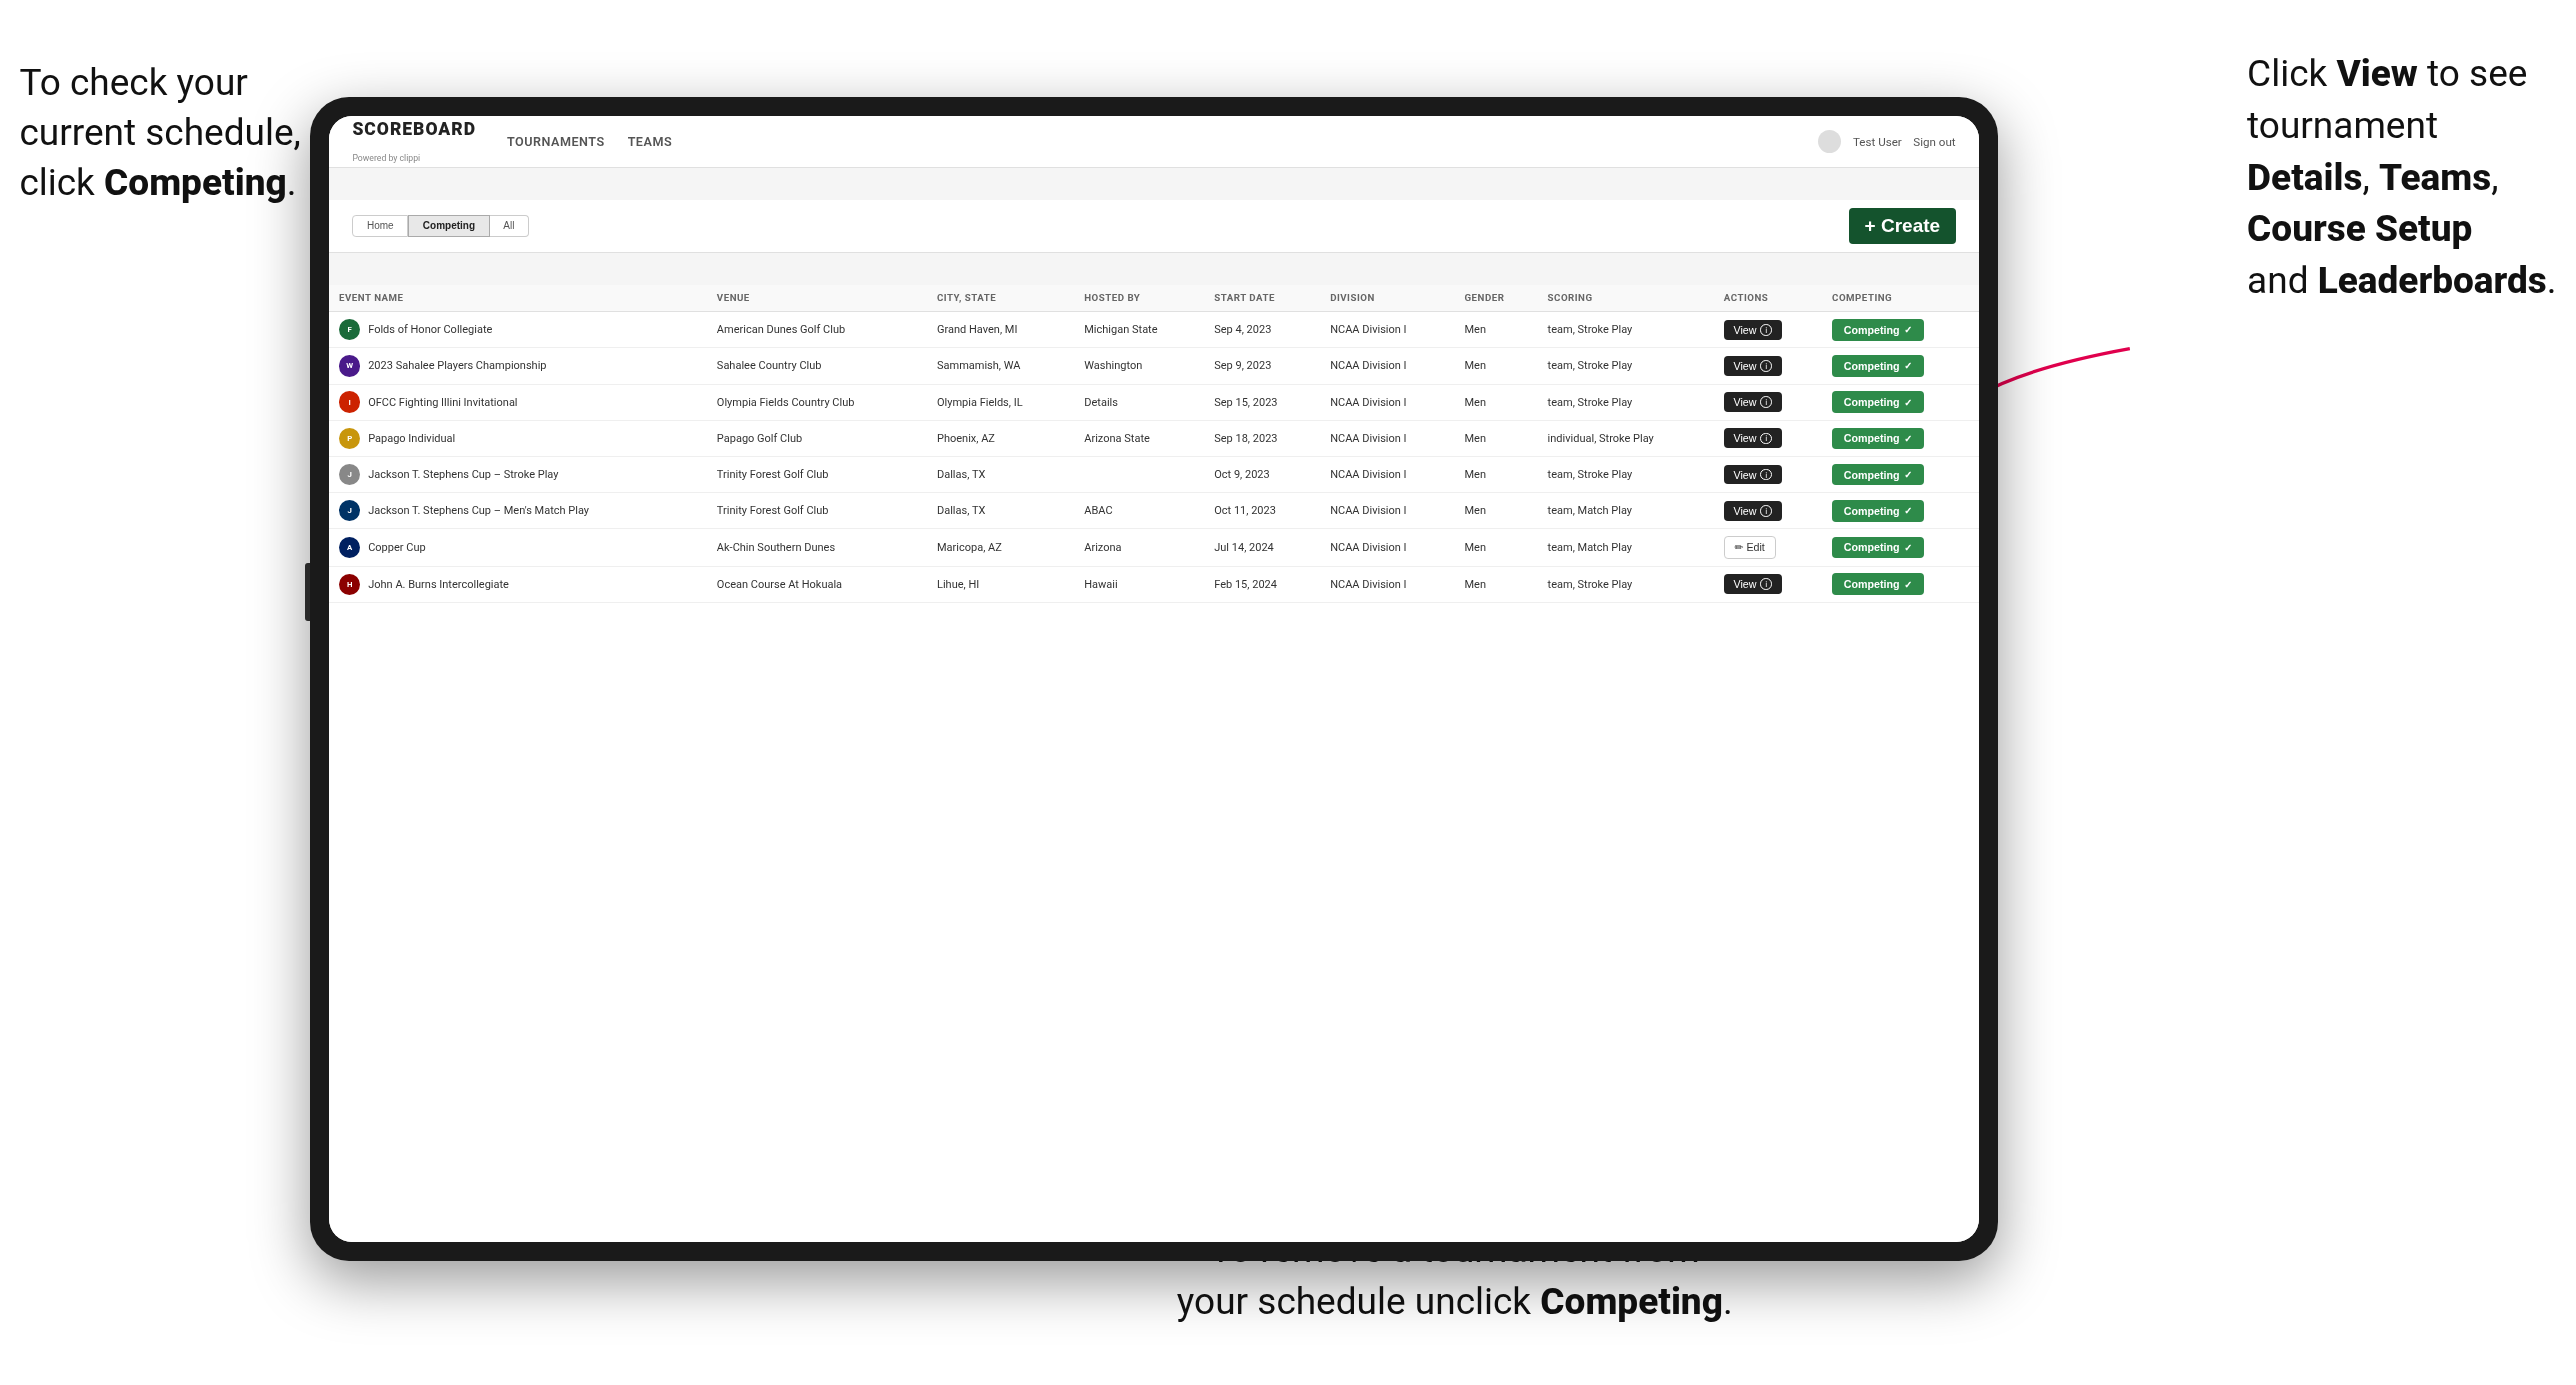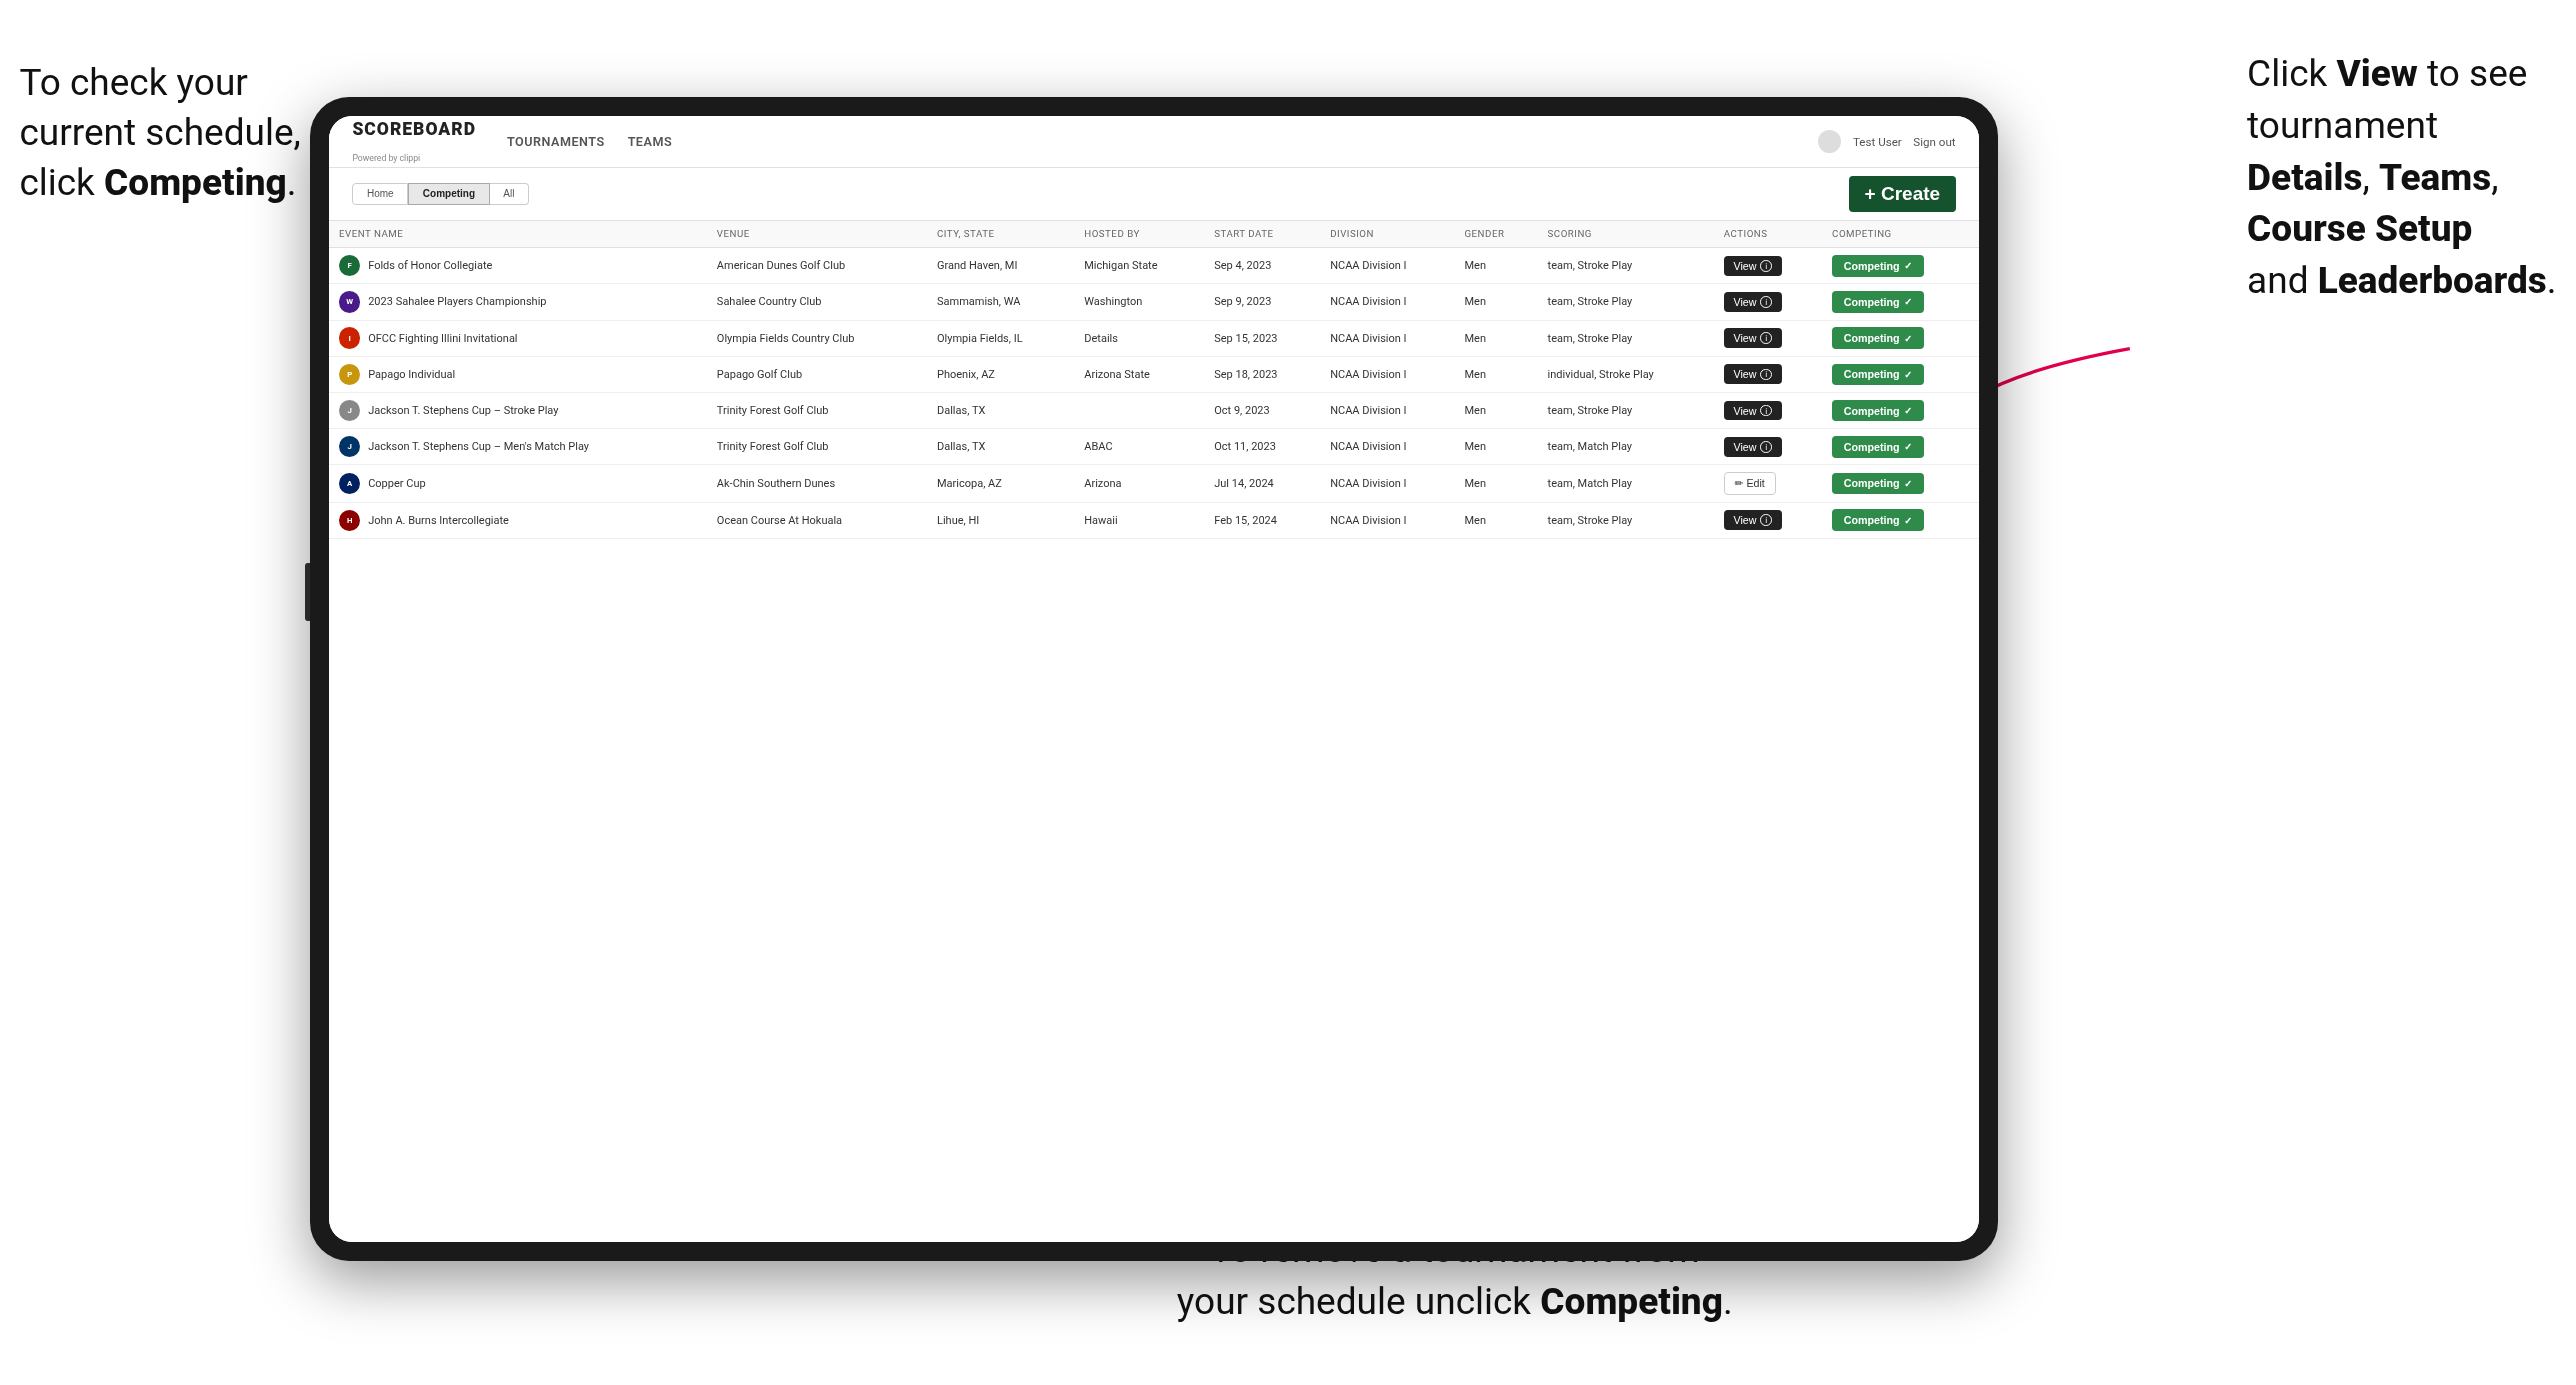--- a/index.html
+++ b/index.html
@@ -63,20 +63,21 @@
     }
 
     .tablet-screen {
       width: 100%;
       height: 100%;
       background: #f5f5f5;
       border-radius: 23px;
       overflow: hidden;
       display: flex;
       flex-direction: column;
+      gap: 32px;
     }
 
     
     .app-header {
       background: #ffffff;
       border-bottom: 1px solid #e0e0e0;
       padding: 0 23px;
       height: 52px;
       display: flex;
       align-items: center;
@@ -181,21 +182,21 @@
 
     thead tr {
       background: #f9f9f9;
       border-bottom: 1.9px solid #e0e0e0;
     }
 
     th {
       padding: 7.8px 9.7px;
       text-align: left;
       font-size: 9.7px;
-      font-weight: 400;
+      font-weight: 700;
       color: #666;
       text-transform: uppercase;
       letter-spacing: 0.5px;
       white-space: nowrap;
     }
 
     td {
       padding: 6.8px 9.7px;
       border-bottom: 1px solid #efefef;
       color: #333;

